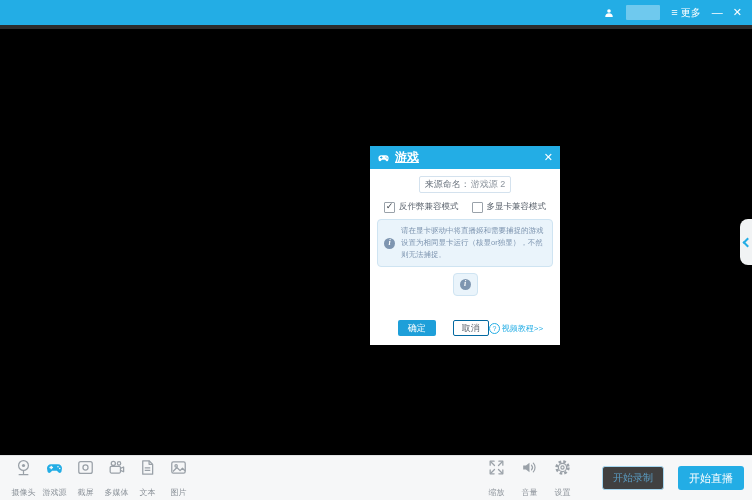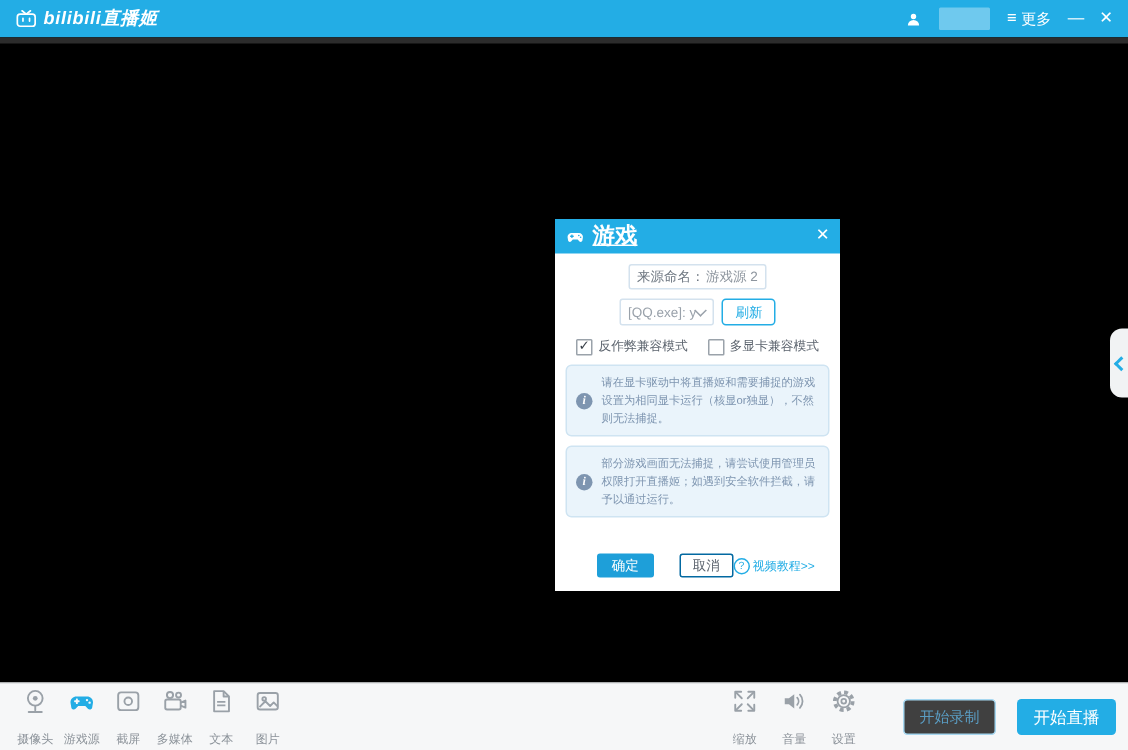--- a/index.html
+++ b/index.html
@@ -67,21 +67,21 @@
   
   .dialog{
     position:absolute;left:370px;top:146px;width:190px;
     background:#fff;box-shadow:0 3px 14px rgba(0,0,0,.55);
   }
   .dialog-header{
     height:23px;background:#23ade5;display:flex;align-items:center;
     padding:0 7px;gap:5px;box-sizing:border-box;
   }
   .dialog-header svg{width:13px;height:13px;color:#fff;}
-  .dialog-title{color:#fff;font-size:15px;font-weight:bold;text-decoration:underline;}
+  .dialog-title{color:#fff;font-size:12px;font-weight:bold;text-decoration:underline;}
   .dialog-close{margin-left:auto;color:#fff;font-size:11px;line-height:1;cursor:default;}
   .dialog-body{padding:7px 7px 9px;display:flex;flex-direction:column;gap:6px;align-items:center;}
   .name-field{
     border:1px solid #d4e2ee;border-radius:2px;height:17px;
     display:flex;align-items:center;padding:0 5px;box-sizing:border-box;
     font-size:9px;gap:1px;
   }
   .name-label{color:#6d7680;}
   .name-value{color:#8d959e;}
   .select-row{display:flex;gap:5px;}
@@ -131,28 +131,20 @@
   .tutorial{margin-left:auto;display:flex;align-items:center;gap:2px;color:#23ade5;font-size:8px;cursor:default;}
   .q-icon{
     width:9px;height:9px;border:1px solid #23ade5;border-radius:50%;
     display:flex;align-items:center;justify-content:center;font-size:7px;line-height:1;
   }
 </style>
 </head>
 <body>
 
 <div class="titlebar">
-  <div class="logo">
-    <svg viewBox="0 0 24 24" fill="none" stroke="#fff" stroke-width="1.8" stroke-linecap="round" stroke-linejoin="round">
-      <rect x="2.5" y="7" width="19" height="13" rx="3"></rect>
-      <path d="M7.5 3.5L12 7l4.5-3.5"></path>
-      <path d="M8.5 11.5v3M15.5 11.5v3"></path>
-    </svg>
-    <span class="logo-text">bilibili直播姬</span>
-  </div>
   <div class="tb-right">
     <svg viewBox="0 0 24 24" fill="#fff">
       <circle cx="12" cy="8" r="3.6"></circle>
       <path d="M4.5 20a7.5 7.5 0 0115 0z"></path>
     </svg>
     <div class="user-rect"></div>
     <div class="more">
       <span class="hamburger">≡</span>
       <span>更多</span>
     </div>
@@ -179,27 +171,20 @@
     <span class="dialog-title">游戏</span>
     <span class="dialog-close">✕</span>
   </div>
 
   <div class="dialog-body">
     <div class="name-field">
       <span class="name-label">来源命名：</span>
       <span class="name-value">游戏源 2</span>
     </div>
 
-    <div class="select-row">
-      <div class="select">
-        <span>[QQ.exe]: y</span>
-        <span class="chev-down"></span>
-      </div>
-      <button class="refresh-btn">刷新</button>
-    </div>
 
     <div class="checkbox-row">
       <div class="checkbox">
         <span class="box">
           <span class="checkmark visible">✓</span>
         </span>
         <span>反作弊兼容模式</span>
       </div>
       <div class="checkbox">
         <span class="box">
@@ -209,21 +194,20 @@
       </div>
     </div>
 
     <div class="info-box">
       <span class="info-icon">i</span>
       <span>请在显卡驱动中将直播姬和需要捕捉的游戏设置为相同显卡运行（核显or独显），不然则无法捕捉。</span>
     </div>
 
     <div class="info-box">
       <span class="info-icon">i</span>
-      <span>部分游戏画面无法捕捉，请尝试使用管理员权限打开直播姬；如遇到安全软件拦截，请予以通过运行。</span>
     </div>
 
     <div class="dialog-footer">
       <button class="btn-ok">确定</button>
       <button class="btn-cancel">取消</button>
       <div class="tutorial">
         <span class="q-icon">?</span>
         <span>视频教程&gt;&gt;</span>
       </div>
     </div>

